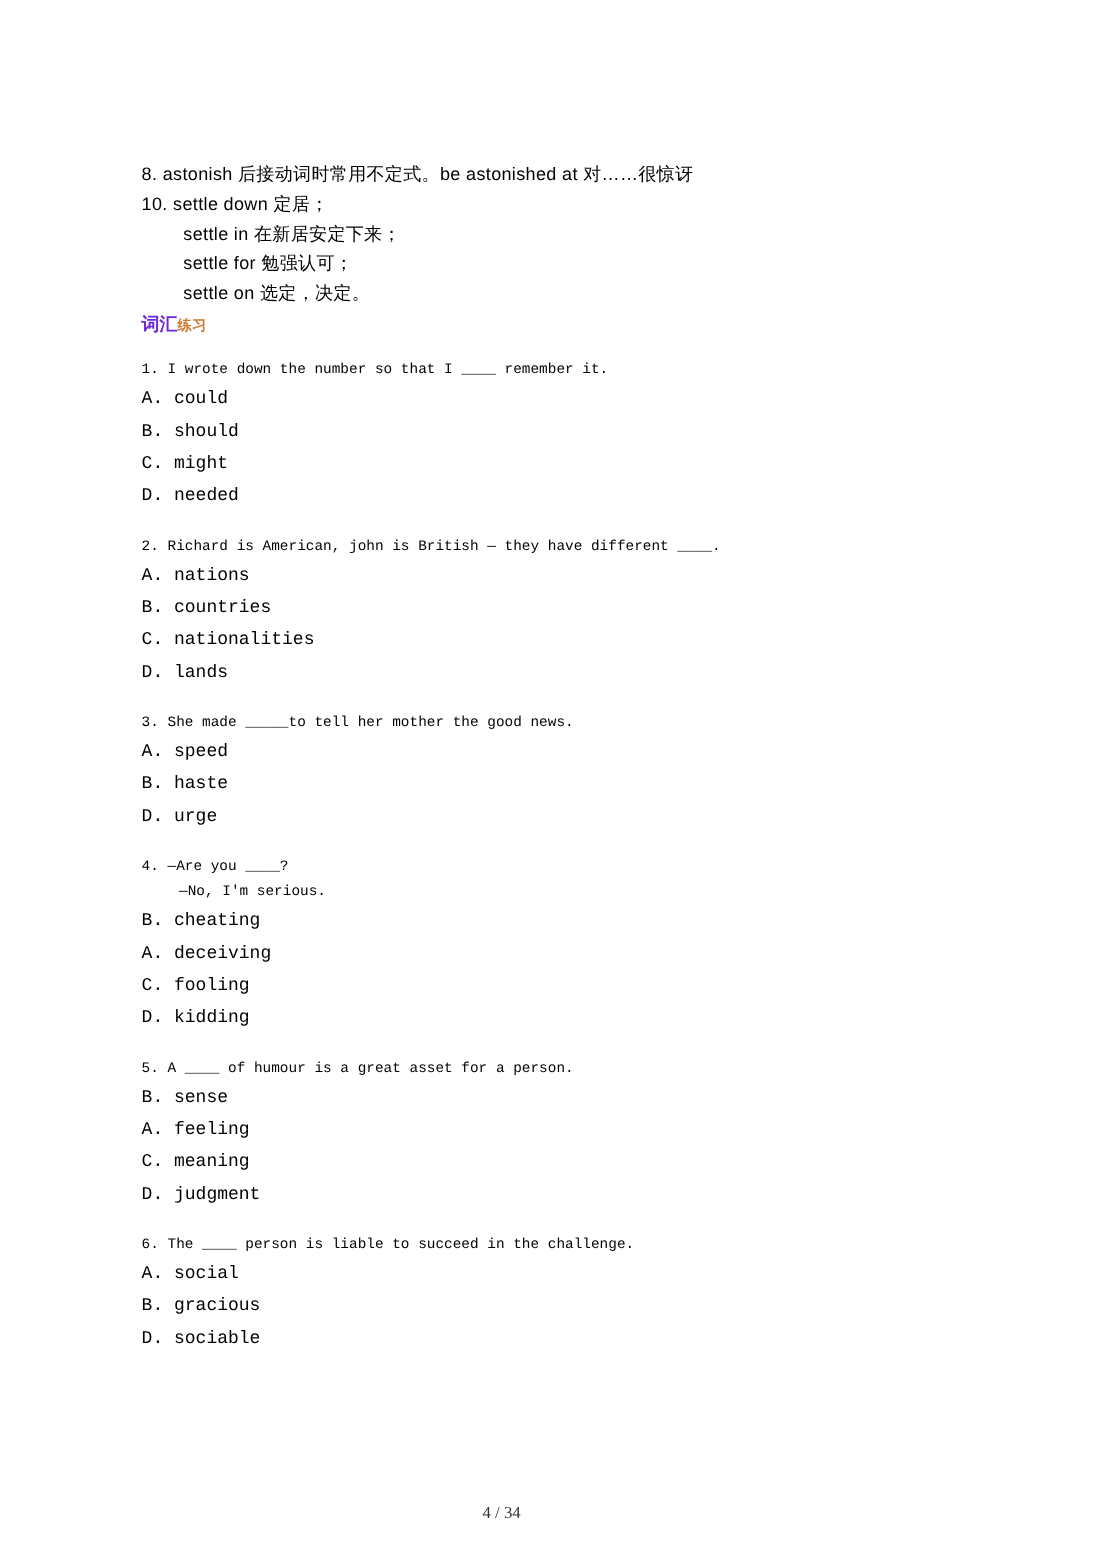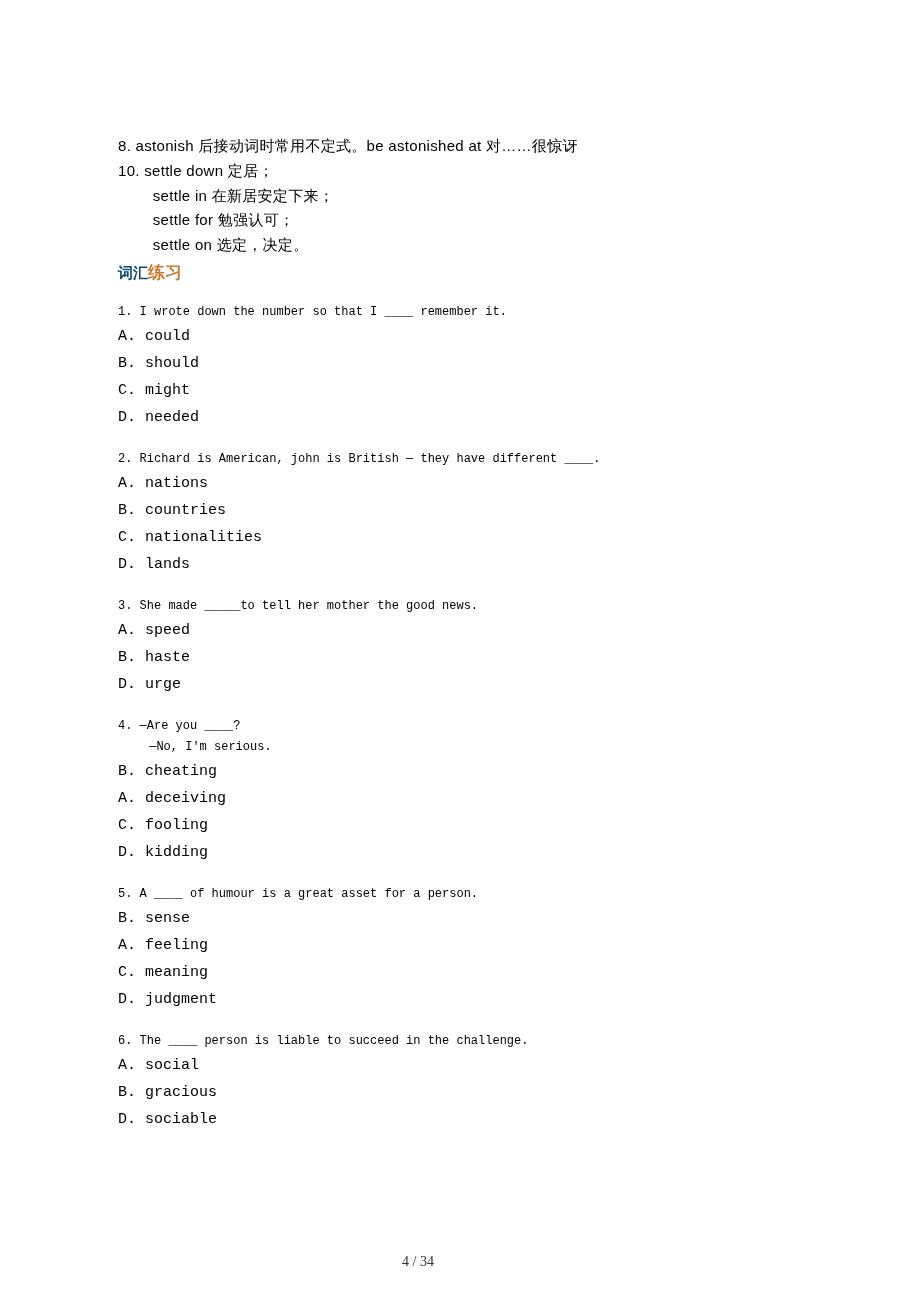--- a/index.html
+++ b/index.html
@@ -18,22 +18,22 @@
     margin-top: 24px;
   }
   .line {
     font-size: 15px;
     line-height: 1.65;
     letter-spacing: 0.3px;
   }
   .indent-1 { padding-left: 1em; }
   .zh-mixed { font-family: "Microsoft YaHei", "SimSun", sans-serif; font-size: 15px; }
   .section-title { margin-top: 3px; margin-bottom: 12px; }
-  .t-teal { color: #0c4a6e; font-family: "SimSun", "宋体", serif; font-weight: 600; font-size: 15px; }
-  .t-orange { color: #cc7a33; font-family: "SimSun", "宋体", serif; font-weight: 600; font-size: 17px; }
+  .t-teal { color: #6d28d9; font-family: "SimSun", "宋体", serif; font-weight: 600; font-size: 15px; }
+  .t-orange { color: #cc7a33; font-family: "SimSun", "宋体", serif; font-weight: 600; font-size: 12px; }
   .qblock { margin-top: 18px; }
   .q-stem { font-family: "Courier New", "SimSun", monospace; font-size: 12px; line-height: 1.75; }
   .q-opt { font-family: "Courier New", "SimSun", monospace; font-size: 15px; line-height: 1.8; }
   .page-num {
     position: absolute;
     bottom: 56px;
     left: 0;
     width: 836px;
     text-align: center;
     font-family: "SimSun", serif;

